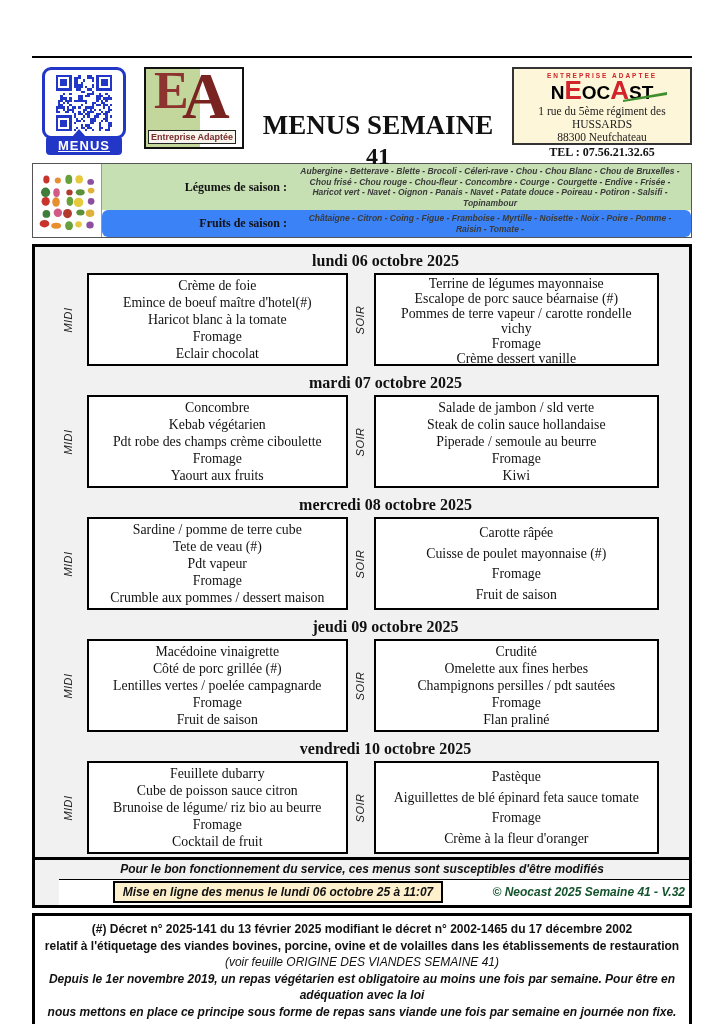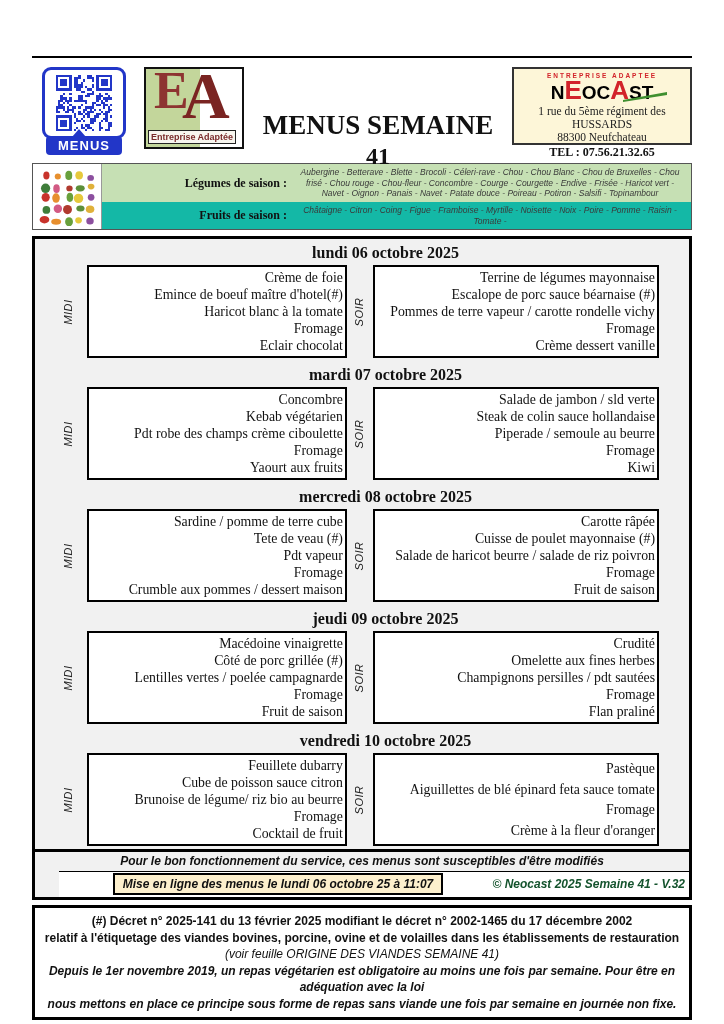--- a/index.html
+++ b/index.html
@@ -16,21 +16,21 @@
     padding-top:9px;display:flex;align-items:flex-start;height:90px;
   }
   .qr-wrap{width:104px;display:flex;flex-direction:column;align-items:center;position:relative;}
   .qr-box{
     width:78px;height:66px;border:3px solid #2236c8;border-radius:9px;
     background:#fff;display:flex;align-items:center;justify-content:center;
   }
   .menus-badge{
     margin-top:-3px;background:#2236c8;color:#fff;font-weight:bold;
     font-size:13px;letter-spacing:1px;padding:2px 12px;border-radius:4px;
-    position:relative;z-index:2;
+    position:relative;z-index:2;text-decoration:underline;
   }
   .menus-badge::before{
     content:"";position:absolute;top:-7px;left:26px;
     border-left:7px solid transparent;border-right:7px solid transparent;
     border-bottom:8px solid #2236c8;
   }
   .ea-logo{
     width:96px;height:78px;border:2px solid #111;background:#fff;
     position:relative;margin-left:8px;flex:none;overflow:hidden;
   }
@@ -65,46 +65,46 @@
 
   
   .season-table{
     margin-top:6px;border:1px solid #555;display:flex;align-items:stretch;
   }
   .season-img-cell{width:68px;background:#fff;border-right:1px solid #999;
     display:flex;align-items:center;justify-content:center;}
   .season-rows{flex:1;display:flex;flex-direction:column;}
   .season-row{display:flex;align-items:center;}
   .season-row.veg{background:#c6e0b4;min-height:38px;}
-  .season-row.fruit{background:#14b8a6;min-height:27px;}
+  .season-row.fruit{background:#3b82f6;min-height:27px;border-radius:6px;}
   .season-label{
     width:195px;flex:none;text-align:right;padding-right:10px;box-sizing:border-box;
     font-family:"Liberation Serif",serif;font-weight:bold;font-size:12px;color:#111;
   }
   .season-list{
-    flex:1;font-style:italic;font-weight:normal;font-size:8.5px;line-height:10.5px;
+    flex:1;font-style:italic;font-weight:bold;font-size:8.5px;line-height:10.5px;
     color:#3a3a3a;text-align:center;padding:2px 8px 2px 0;
   }
 
   
   .menu-table{margin-top:6px;border:3px solid #000;background:#f1f1f1;}
   .day-date{
     text-align:center;font-family:"Liberation Serif",serif;font-weight:bold;
     font-size:16px;line-height:21px;margin-top:3px;margin-left:47px;
   }
   .day-row{display:flex;align-items:stretch;height:93px;padding:2px 30px 3px 14px;}
   .meal-gutter{width:38px;flex:none;display:flex;align-items:center;justify-content:center;}
   .meal-gutter.mid{width:26px;}
   .meal-label{
     transform:rotate(-90deg);font-style:italic;font-size:11px;color:#222;
     letter-spacing:0.5px;white-space:nowrap;
   }
   .menu-box{
     background:#fff;border:2px solid #000;display:flex;flex-direction:column;
-    justify-content:space-evenly;text-align:right;padding:1px 2px;box-sizing:border-box;
+    justify-content:space-evenly;text-align:center;padding:1px 9px;box-sizing:border-box;
   }
   .menu-box.midi{flex:0.96;}
   .menu-box.soir{flex:1.06;}
   .menu-line{font-family:"Liberation Serif",serif;font-size:13.8px;line-height:15px;color:#111;}
 
   .notice-row{
     border-top:3px solid #000;text-align:center;background:#f1f1f1;
     font-size:12px;font-weight:bold;font-style:italic;padding:2px 0 3px;
   }
   .publish-row{
@@ -479,21 +479,20 @@
               <div class="menu-line">Pdt vapeur</div>
               <div class="menu-line">Fromage</div>
               <div class="menu-line">Crumble aux pommes / dessert maison</div>
             </div>
       <div class="meal-gutter mid">
         <span class="meal-label">SOIR</span>
       </div>
       <div class="menu-box soir">
               <div class="menu-line">Carotte râpée</div>
               <div class="menu-line">Cuisse de poulet mayonnaise (#)</div>
-              <div class="menu-line">Salade de haricot beurre / salade de riz poivron</div>
               <div class="menu-line">Fromage</div>
               <div class="menu-line">Fruit de saison</div>
             </div>
     </div>
   </section>
 
   <section class="day">
     <div class="day-date">jeudi 09 octobre 2025</div>
     <div class="day-row">
       <div class="meal-gutter">

